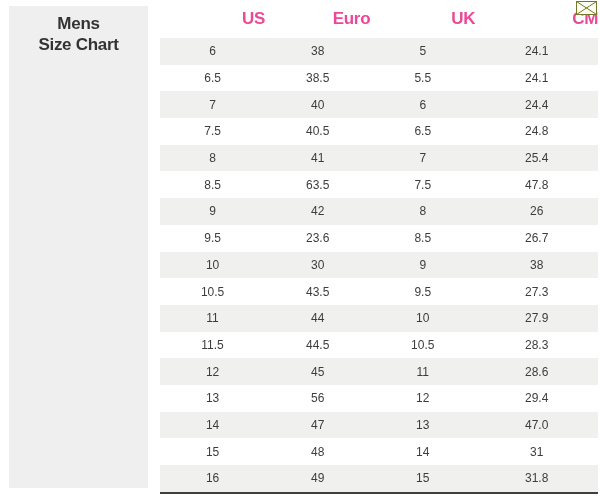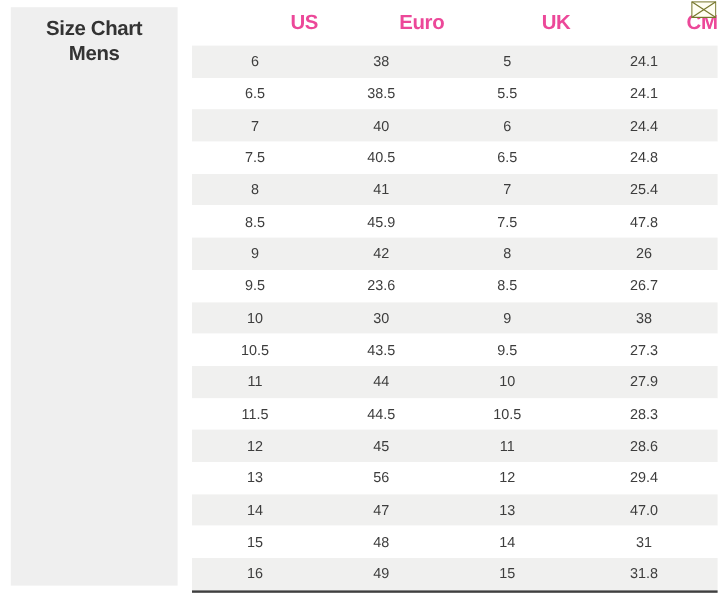--- a/index.html
+++ b/index.html
@@ -78,22 +78,22 @@
     cursor: pointer;
   }
 </style>
 </head>
 <body>
 
 <div class="page">
 
   <div class="sidebar">
     <div class="sidebar-title">
+      <div>Mens</div>
       <div>Size Chart</div>
-      <div>Mens</div>
     </div>
   </div>
 
   <div class="table-wrap">
     <table class="size-table">
       <colgroup>
         <col style="width:24%">
         <col style="width:24%">
         <col style="width:24%">
         <col style="width:28%">
@@ -132,21 +132,21 @@
             <td>24.8</td>
           </tr>
           <tr>
             <td>8</td>
             <td>41</td>
             <td>7</td>
             <td>25.4</td>
           </tr>
           <tr>
             <td>8.5</td>
-            <td>45.9</td>
+            <td>63.5</td>
             <td>7.5</td>
             <td>47.8</td>
           </tr>
           <tr>
             <td>9</td>
             <td>42</td>
             <td>8</td>
             <td>26</td>
           </tr>
           <tr>

